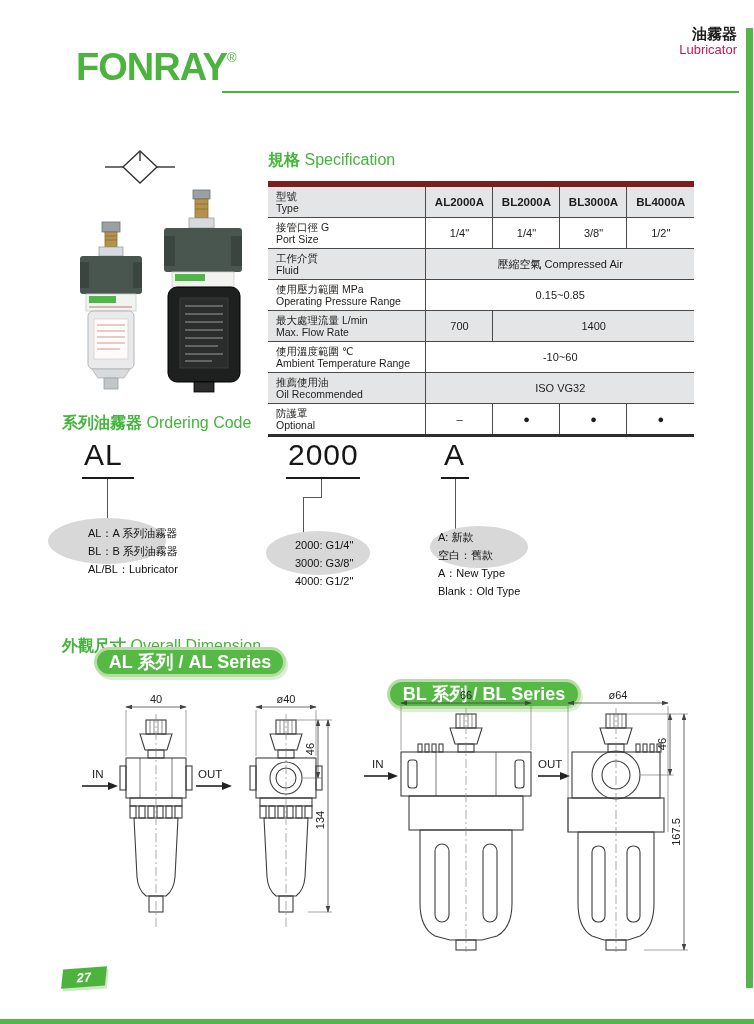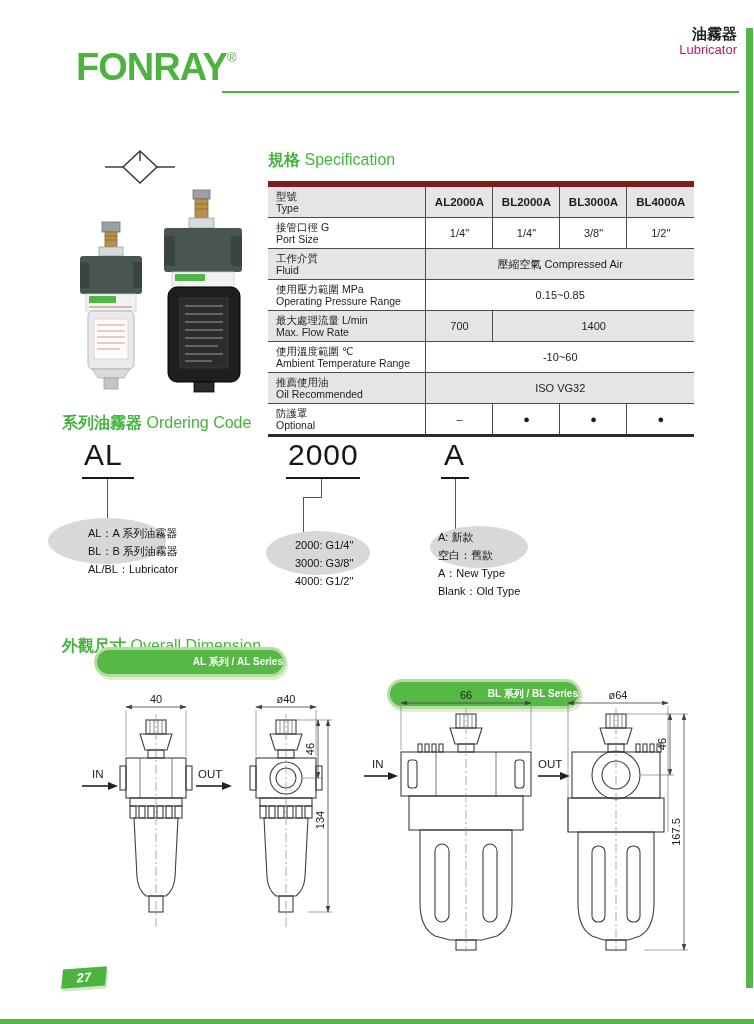--- a/index.html
+++ b/index.html
@@ -42,21 +42,21 @@
   
   .code{font-size:30px;letter-spacing:1px;color:#161616;}
   .code-u{height:2px;background:#1a1a1a;}
   .vline{width:1px;background:#555;}
   .hline{height:1px;background:#555;}
   .ellipse{background:#d8d8d9;border-radius:50%;}
   .desc{font-size:11px;line-height:18px;color:#111;z-index:2;}
 
   
   .banner{height:24px;background:#56b945;border:3px solid #b5dda3;border-radius:16px;
-          color:#fff;font-weight:700;font-size:10px;text-align:right;line-height:24px;
+          color:#fff;font-weight:700;font-size:18px;text-align:center;line-height:24px;
           box-shadow:2px 3px 0 #dcefd3;}
 
   svg text{font-family:"Liberation Sans","DejaVu Sans",sans-serif;}
 </style>
 </head>
 <body>
 
 <div>
 
   <div class="abs logo"><span>FONRAY</span><span class="reg">®</span></div>

